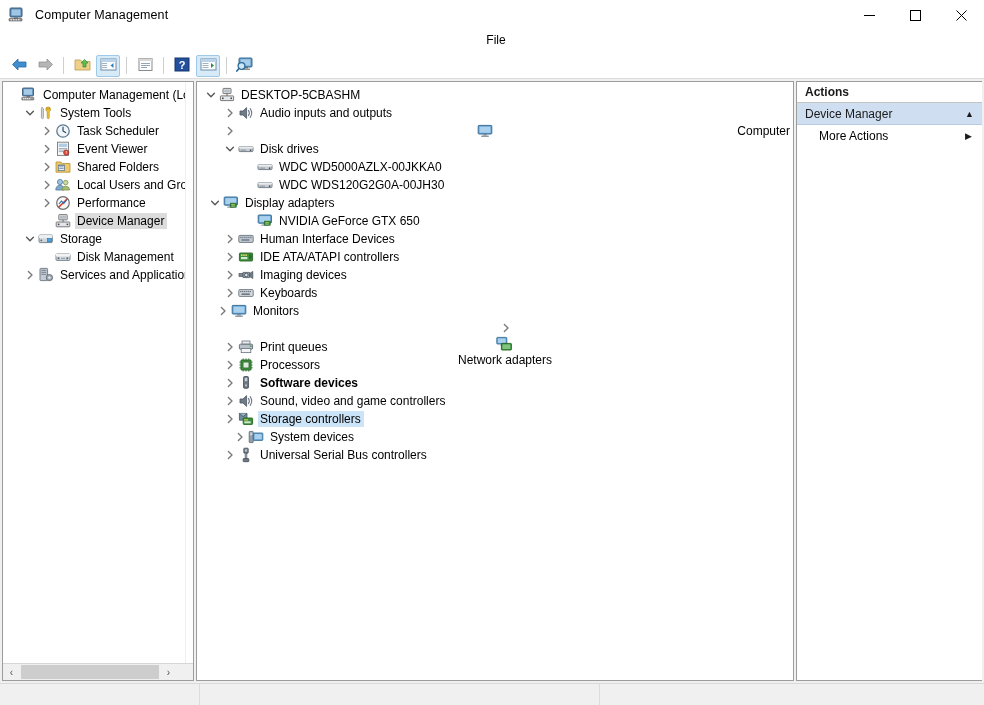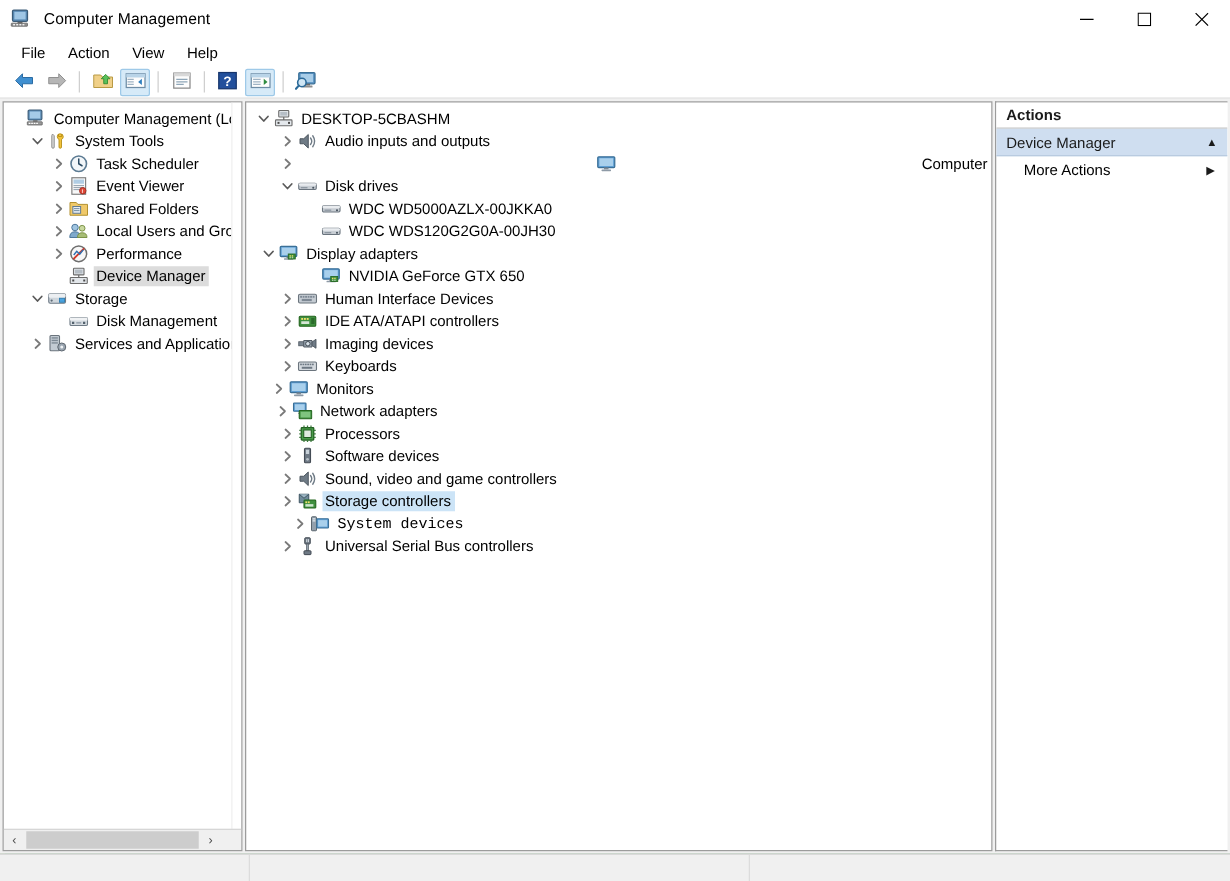--- a/index.html
+++ b/index.html
@@ -51,20 +51,21 @@
     width: 46px; height: 30px;
     display: flex; align-items: center; justify-content: center;
     cursor: default;
   }
 
   
   #menubar {
     position: absolute; left: 0; top: 30px; width: 984px; height: 23px;
     background: #ffffff; display: flex; align-items: center;
     padding-left: 8px;
+    flex-direction: column;
   }
   .menu-item {
     padding: 3px 9px; font-size: 12px; color: #000; cursor: default;
     font-family: "Liberation Sans", sans-serif;
   }
 
   
   #toolbar {
     position: absolute; left: 0; top: 53px; width: 984px; height: 26px;
     background: #ffffff;
@@ -660,21 +661,21 @@
               </svg>
             </span>
             <span class="ico"><svg width="16" height="16" viewBox="0 0 16 16">
                 <rect x="1.2" y="2.4" width="13.6" height="8.6" rx="0.8" fill="#5f9fd4" stroke="#3a6f96" stroke-width="1"></rect>
                 <rect x="2.5" y="3.6" width="11" height="6.2" fill="#a9d0ec"></rect>
                 <rect x="6.2" y="11" width="3.6" height="1.5" fill="#7c8894"></rect>
                 <rect x="4.2" y="12.5" width="7.6" height="1.4" rx="0.5" fill="#8e9aa6"></rect>
               </svg></span>
             <span class="label">Monitors</span>
           </div>
-          <div class="row" style="padding-left: 21px;">
+          <div class="row" style="padding-left: 21px; flex-direction: column;">
             <span class="twisty">
               <svg width="10" height="10" viewBox="0 0 10 10">
                 <path d="M3.4 1.6 L7 5 L3.4 8.4" fill="none" stroke="#7a7a7a" stroke-width="1.4" stroke-linecap="round" stroke-linejoin="round"></path>
               </svg>
             </span>
             <span class="ico"><svg width="16" height="16" viewBox="0 0 16 16">
                 <rect x="0.8" y="1.4" width="10" height="6.6" rx="0.6" fill="#5f9fd4" stroke="#3a6f96" stroke-width="0.9"></rect>
                 <rect x="1.9" y="2.4" width="7.8" height="4.6" fill="#a9d0ec"></rect>
                 <rect x="5.2" y="8" width="2.6" height="1.1" fill="#7c8894"></rect>
                 <rect x="4.5" y="9.1" width="4" height="1" rx="0.3" fill="#8e9aa6"></rect>
@@ -683,27 +684,41 @@
               </svg></span>
             <span class="label">Network adapters</span>
           </div>
           <div class="row" style="padding-left: 25px;">
             <span class="twisty">
               <svg width="10" height="10" viewBox="0 0 10 10">
                 <path d="M3.4 1.6 L7 5 L3.4 8.4" fill="none" stroke="#7a7a7a" stroke-width="1.4" stroke-linecap="round" stroke-linejoin="round"></path>
               </svg>
             </span>
             <span class="ico"><svg width="16" height="16" viewBox="0 0 16 16">
+                <rect x="4" y="2" width="8" height="3.2" fill="#e8ecef" stroke="#6b747d" stroke-width="0.8"></rect>
+                <rect x="1.4" y="5.2" width="13.2" height="5" rx="1" fill="#b9c1c9" stroke="#5e6870" stroke-width="0.9"></rect>
+                <rect x="3.2" y="9.6" width="9.6" height="4" fill="#f3f5f7" stroke="#6b747d" stroke-width="0.8"></rect>
+                <rect x="11.8" y="6.4" width="1.8" height="1.3" fill="#4d8f4d"></rect>
+              </svg></span>
+            <span class="label">Print queues</span>
+          </div>
+          <div class="row" style="padding-left: 25px;">
+            <span class="twisty">
+              <svg width="10" height="10" viewBox="0 0 10 10">
+                <path d="M3.4 1.6 L7 5 L3.4 8.4" fill="none" stroke="#7a7a7a" stroke-width="1.4" stroke-linecap="round" stroke-linejoin="round"></path>
+              </svg>
+            </span>
+            <span class="ico"><svg width="16" height="16" viewBox="0 0 16 16">
                 <rect x="3" y="3" width="10" height="10" rx="0.6" fill="#4a9b4a" stroke="#1f5e1f" stroke-width="1"></rect>
                 <rect x="5" y="5" width="6" height="6" fill="#dfeadf" stroke="#1f5e1f" stroke-width="0.8"></rect>
                 <path d="M5.2 3 L5.2 1.4 M8 3 L8 1.4 M10.8 3 L10.8 1.4 M5.2 13 L5.2 14.6 M8 13 L8 14.6 M10.8 13 L10.8 14.6 M3 5.2 L1.4 5.2 M3 8 L1.4 8 M3 10.8 L1.4 10.8 M13 5.2 L14.6 5.2 M13 8 L14.6 8 M13 10.8 L14.6 10.8" stroke="#3d7a3d" stroke-width="1"></path>
               </svg></span>
             <span class="label">Processors</span>
           </div>
-          <div class="row" style="padding-left: 25px;">
+          <div class="row" style="padding-left: 25px; font-weight: bold;">
             <span class="twisty">
               <svg width="10" height="10" viewBox="0 0 10 10">
                 <path d="M3.4 1.6 L7 5 L3.4 8.4" fill="none" stroke="#7a7a7a" stroke-width="1.4" stroke-linecap="round" stroke-linejoin="round"></path>
               </svg>
             </span>
             <span class="ico"><svg width="16" height="16" viewBox="0 0 16 16">
                 <rect x="5.6" y="1.6" width="4.8" height="11.6" rx="0.8" fill="#6f7a85" stroke="#444c55" stroke-width="0.9"></rect>
                 <rect x="6.7" y="2.8" width="2.6" height="3.4" fill="#c8d1d9"></rect>
                 <circle cx="8" cy="10.4" r="1.1" fill="#b6bfc7"></circle>
               </svg></span>
@@ -731,21 +746,21 @@
             <span class="ico"><svg width="16" height="16" viewBox="0 0 16 16">
                 <path d="M1.4 2.4 L9 2.4 L9 9.2 L1.4 9.2 Z" fill="#6f8a99" stroke="#3f5563" stroke-width="0.8"></path>
                 <path d="M1.4 2.4 L5.2 5.6 L9 2.4" fill="#9bb4c2" stroke="#3f5563" stroke-width="0.8"></path>
                 <rect x="5.2" y="7" width="9.4" height="6.4" rx="0.7" fill="#3f8f3f" stroke="#24671f" stroke-width="0.9"></rect>
                 <rect x="6.3" y="8.1" width="1.4" height="1.4" fill="#f0e06a"></rect>
                 <rect x="8.3" y="8.1" width="1.4" height="1.4" fill="#f0e06a"></rect>
                 <rect x="6.3" y="10.3" width="6.4" height="2" fill="#cfe6cf"></rect>
               </svg></span>
             <span class="label">Storage controllers</span>
           </div>
-          <div class="row" style="padding-left: 35px; font-family: Liberation Mono, monospace;">
+          <div class="row" style="padding-left: 35px;">
             <span class="twisty">
               <svg width="10" height="10" viewBox="0 0 10 10">
                 <path d="M3.4 1.6 L7 5 L3.4 8.4" fill="none" stroke="#7a7a7a" stroke-width="1.4" stroke-linecap="round" stroke-linejoin="round"></path>
               </svg>
             </span>
             <span class="ico"><svg width="16" height="16" viewBox="0 0 16 16">
                 <rect x="1.2" y="2.4" width="4" height="11.2" rx="0.6" fill="#93a0ac" stroke="#5a646d" stroke-width="0.8"></rect>
                 <rect x="2.1" y="3.6" width="2.2" height="1" fill="#e3e9ee"></rect>
                 <rect x="2.1" y="5.2" width="2.2" height="1" fill="#e3e9ee"></rect>
                 <rect x="5.4" y="4" width="9.4" height="7.4" rx="0.7" fill="#5f9fd4" stroke="#3a6f96" stroke-width="0.9"></rect>

